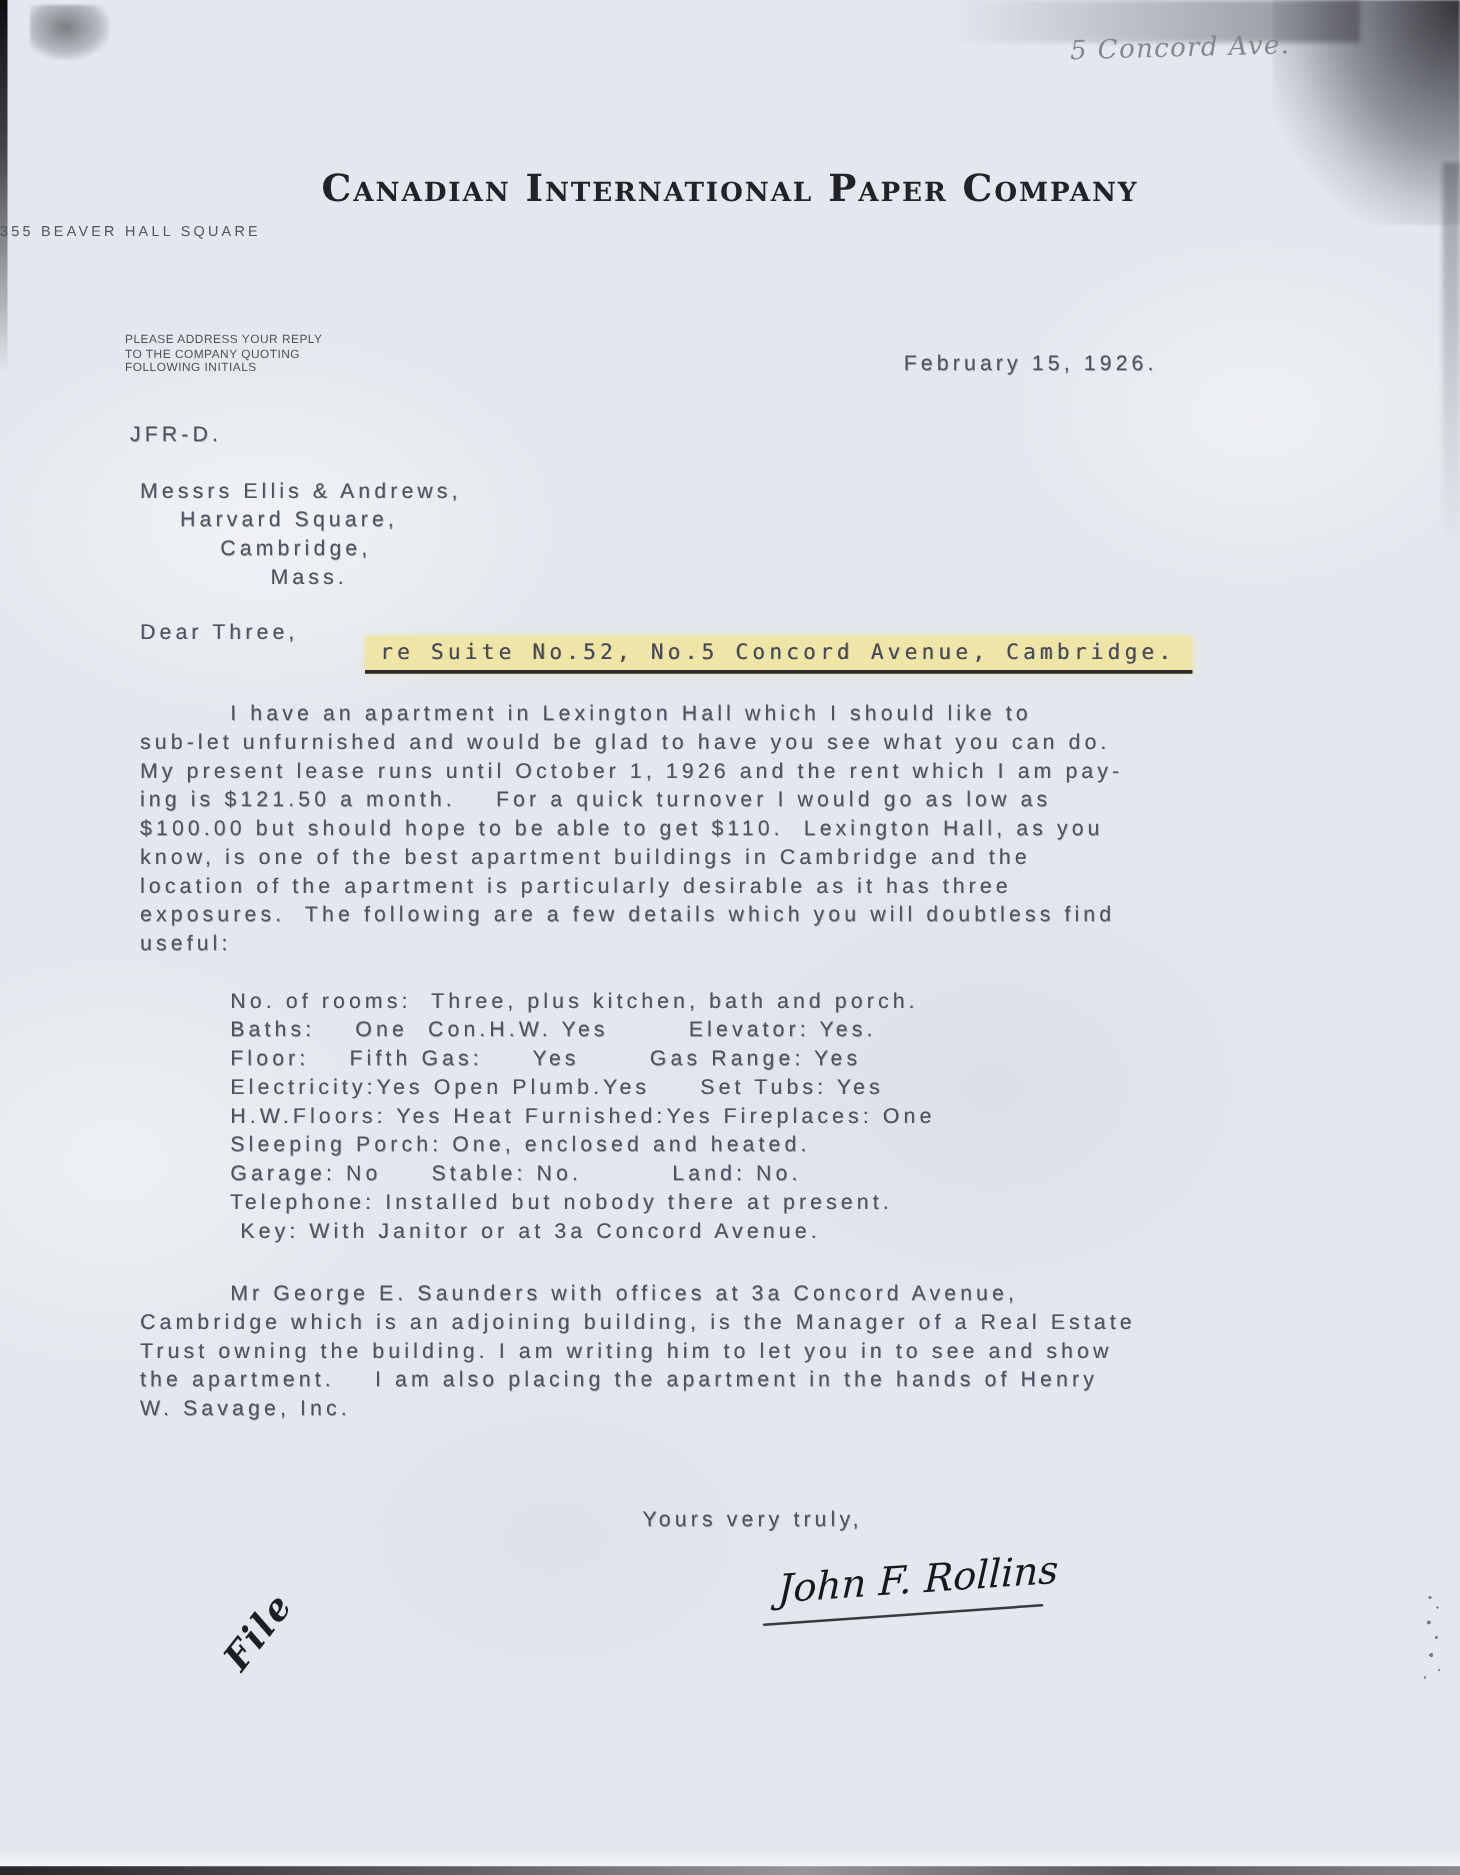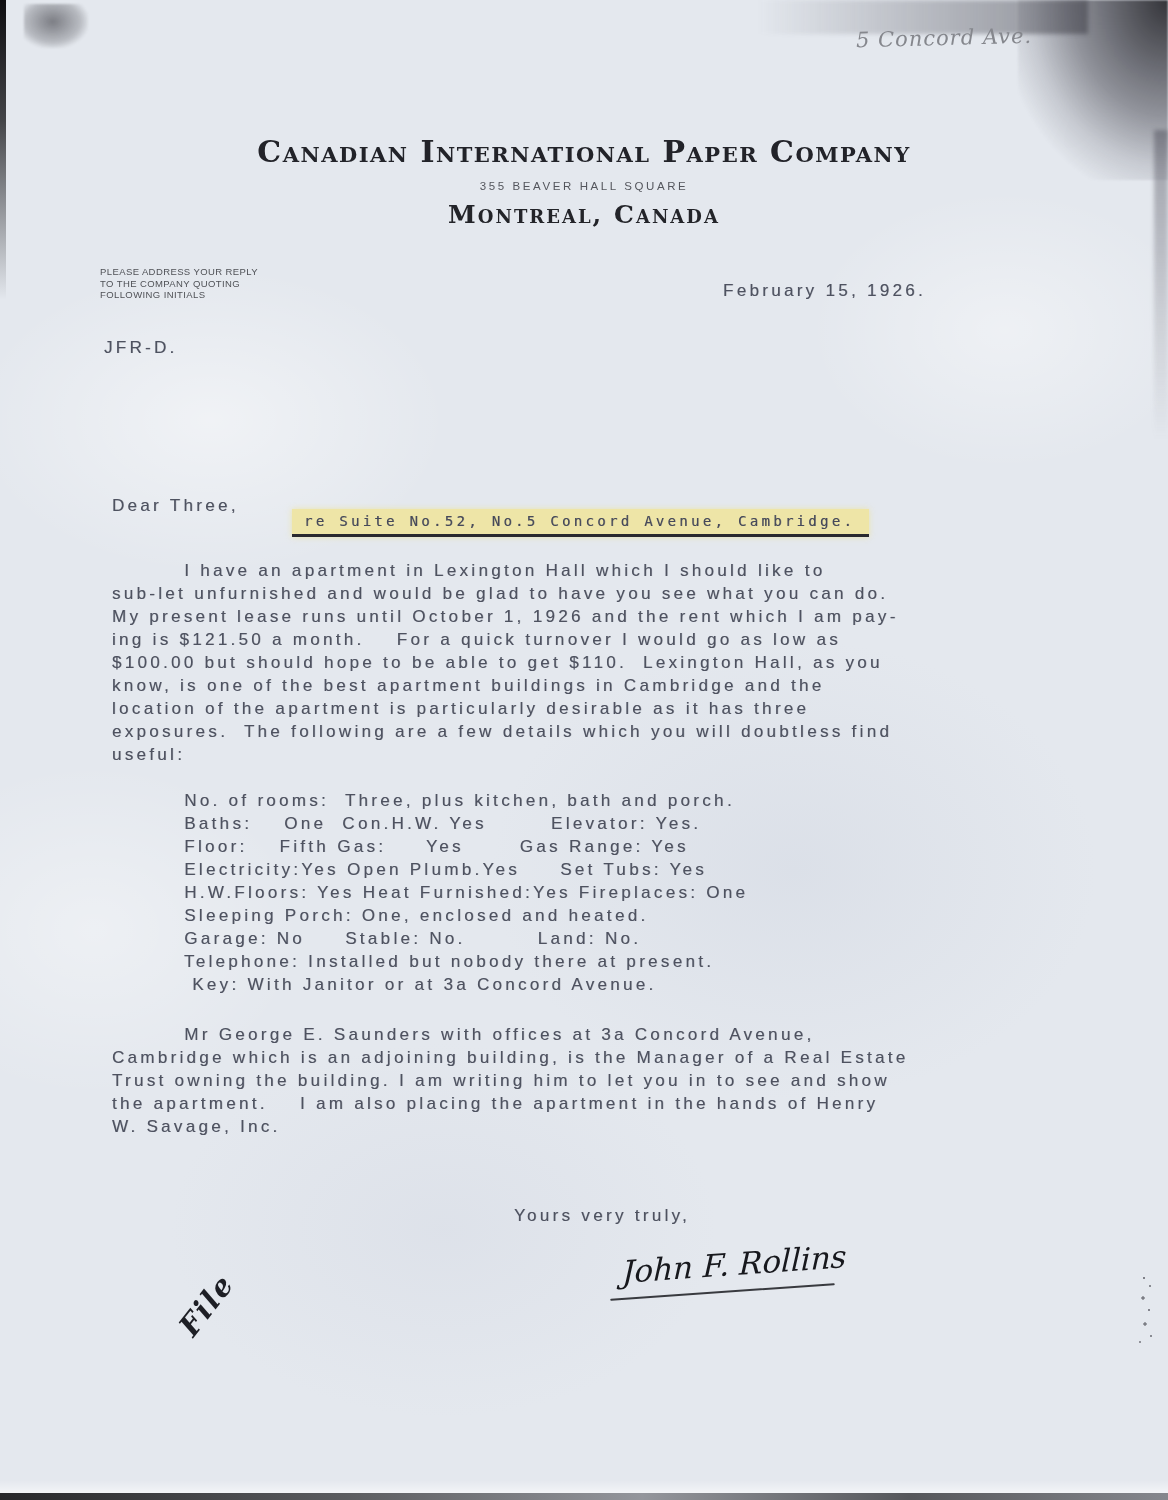--- a/index.html
+++ b/index.html
@@ -16,34 +16,34 @@
   }
   .typed{position:absolute;white-space:pre;
          font-family:Liberation Sans, sans-serif;
          font-size:17px;line-height:23px;letter-spacing:3.3px;
          color:#4e5260;text-shadow:0.5px 0.4px 0.5px rgba(78,82,96,0.45);}
   .serif{font-family:"DejaVu Serif","Liberation Serif",serif;}
   
   .lh-company{position:absolute;left:0;right:0;top:134;text-align:center;
               font-variant:small-caps;font-weight:bold;font-size:30px;
               letter-spacing:1.5px;color:#222329;}
-  .lh-addr{position:absolute;left:0;right:0;top:180px;text-align:center;
+  .lh-addr{position:absolute;left:0;right:0;top:180px;
            font-size:11.5px;letter-spacing:2.6px;color:#54565d;}
   .lh-city{position:absolute;left:0;right:0;top:200px;text-align:center;
            font-variant:small-caps;font-weight:bold;font-size:25px;
            letter-spacing:2px;color:#232429;}
   .lh-reply{position:absolute;left:100px;top:266px;font-size:9.5px;
             line-height:11.5px;letter-spacing:0.4px;color:#4f5156;white-space:pre-line;}
   
   .subject{position:absolute;left:292px;top:509px;
            background:rgba(238,228,158,0.9);
            padding:3px 14px 4px 12px;border-bottom:3px solid #2a2a2f;
            box-shadow:0 0 6px rgba(238,228,158,0.8);}
   .subject .typed-inline{font-family:"DejaVu Sans Mono","Liberation Mono",monospace;
-           font-size:14px;letter-spacing:3.3px;color:#46495a;white-space:pre;
+           font-size:17px;letter-spacing:3.3px;color:#46495a;white-space:pre;
            text-shadow:0.5px 0.4px 0.5px rgba(70,73,90,0.5);}
   
   .hand{font-family:"DejaVu Serif","Liberation Serif",serif;font-style:italic;}
   .pencil-note{position:absolute;left:856px;top:26px;font-size:21px;
                color:#85878d;transform:rotate(-1.5deg);letter-spacing:1px;}
   .signature{position:absolute;left:622px;top:1246px;font-size:31px;
              color:#17181d;transform:rotate(-4deg) skewX(-6deg);letter-spacing:0px;}
   .sig-flourish{position:absolute;left:610px;top:1291px;width:225px;height:2.2px;
                 background:#1a1b20;transform:rotate(-4deg);opacity:0.85;border-radius:2px;}
   .file-note{position:absolute;left:172px;top:1288px;font-size:29px;font-weight:bold;
@@ -85,29 +85,32 @@
   <div class="art art-tr-streak"></div>
   <div class="art art-right-band"></div>
   <div class="art art-right-speckles"></div>
   <div class="art art-bottom-light"></div>
   <div class="art art-bottom-edge"></div>
 
   <div class="hand pencil-note">5 Concord Ave.</div>
 
   <div class="serif lh-company" style="top:134px">Canadian International Paper Company</div>
   <div class="lh-addr">355 BEAVER HALL SQUARE</div>
-  <div class="serif lh-city">Montreal, Canada</div>
   <div class="lh-reply">PLEASE ADDRESS YOUR REPLY
 TO THE COMPANY QUOTING
 FOLLOWING INITIALS</div>
 
   <div class="typed" style="left:723px;top:279px">February 15, 1926.</div>
 
   <div class="typed" style="left:104px;top:336px">JFR-D.</div>
 
+  <div class="typed" style="left:112px;top:381px">Messrs Ellis &amp; Andrews,
+    Harvard Square,
+        Cambridge,
+             Mass.</div>
 
   <div class="typed" style="left:112px;top:494px">Dear Three,</div>
 
   <div class="subject">
     <span class="typed-inline">re Suite No.52, No.5 Concord Avenue, Cambridge.</span>
   </div>
 
   <div class="typed" style="left:112px;top:559px">         I have an apartment in Lexington Hall which I should like to
 sub-let unfurnished and would be glad to have you see what you can do.
 My present lease runs until October 1, 1926 and the rent which I am pay-

